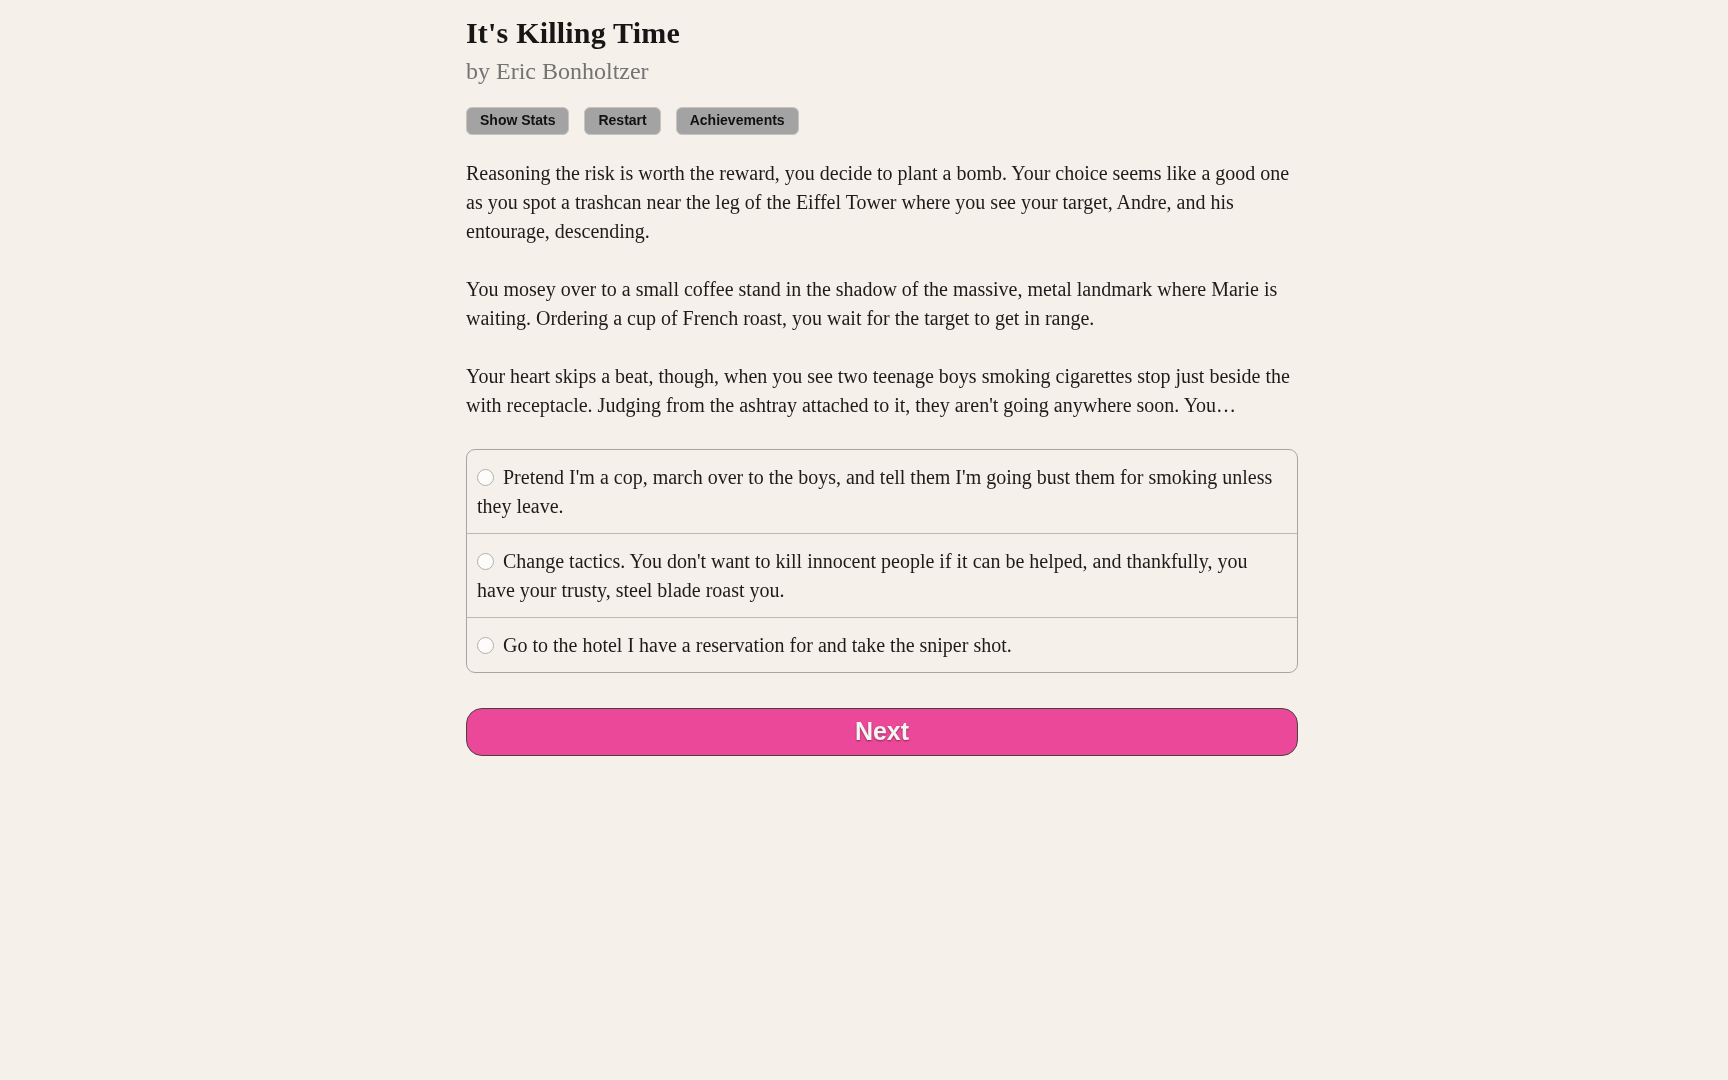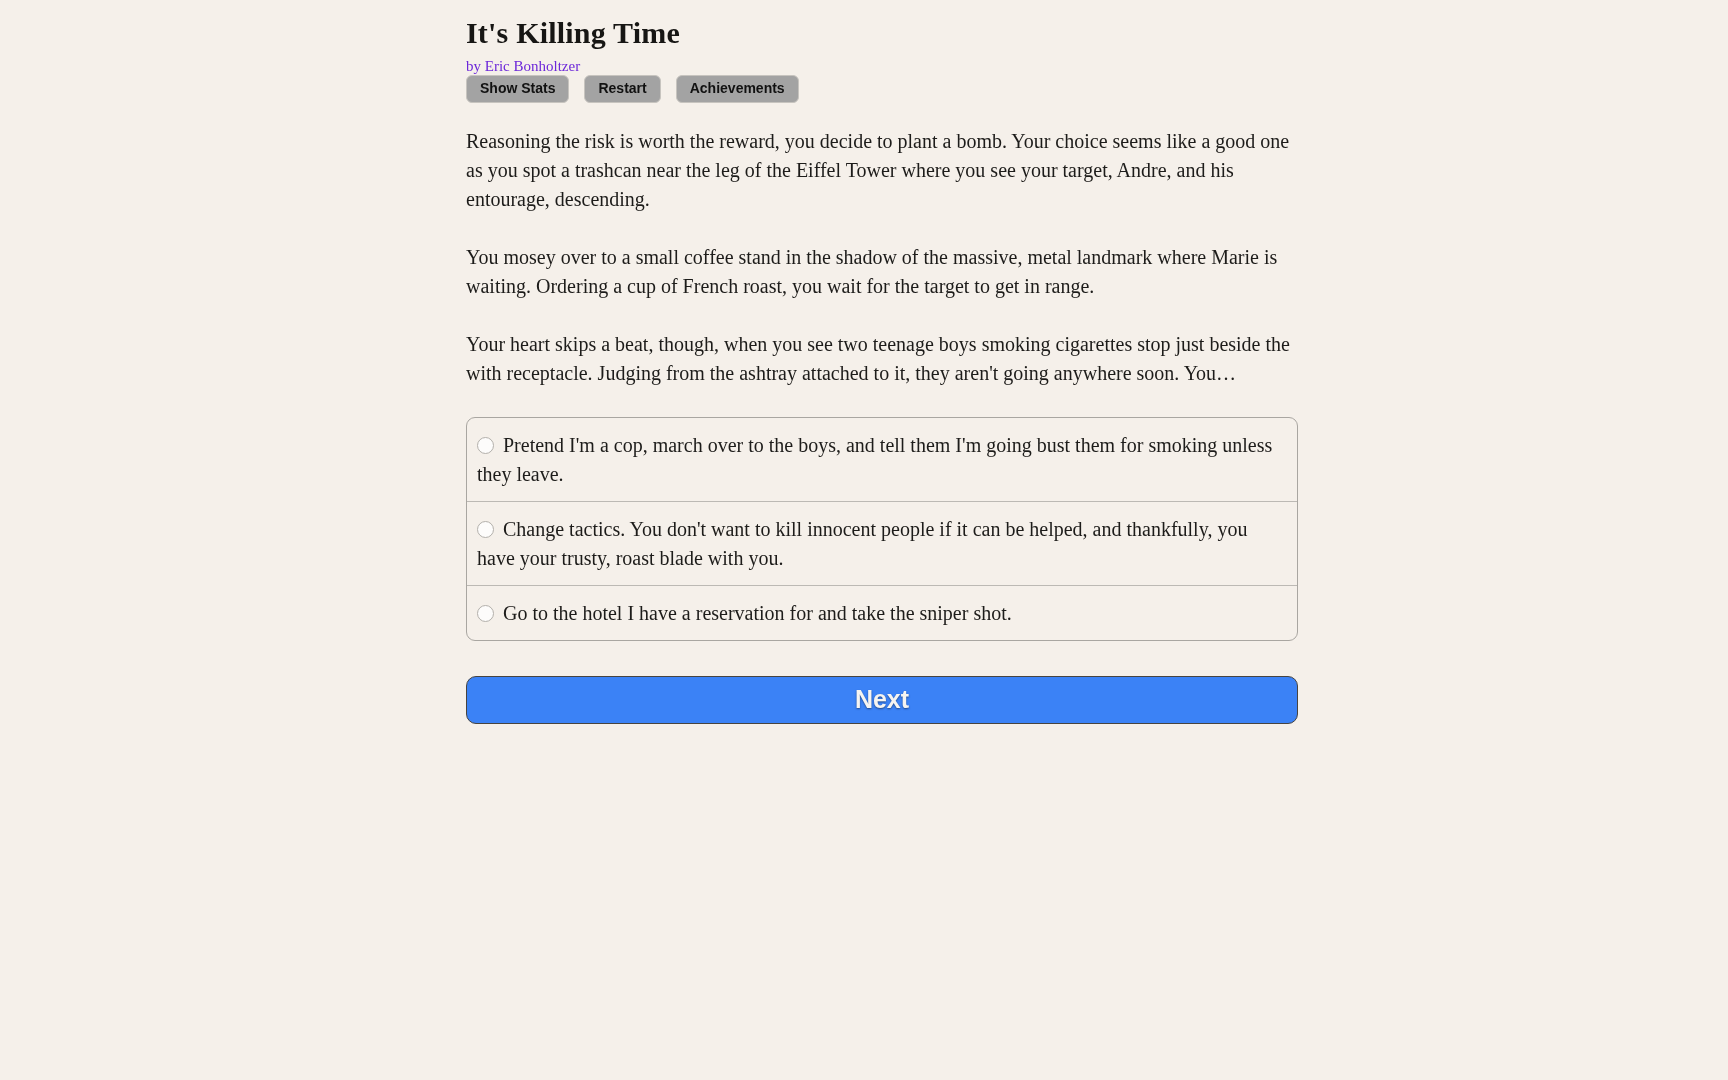--- a/index.html
+++ b/index.html
@@ -17,22 +17,23 @@
   }
   h1.title {
     font-family: Liberation Serif, serif;
     font-size: 30px;
     font-weight: 700;
     letter-spacing: 0.2px;
     color: #171614;
     margin-bottom: 8px;
   }
   .author {
-    font-size: 15px;
-    color: #6d28d9;
+    font-size: 24px;
+    color: #737373;
+    margin-bottom: 22px;
   }
   .toolbar { display: flex; gap: 15px; margin-bottom: 24px; }
   .tbtn {
     font-family: "Liberation Sans", sans-serif;
     font-size: 14px;
     font-weight: 600;
     color: #111;
     background: #a3a3a3;
     border: 1px solid #c7c4bf;
     border-radius: 6px;
@@ -83,23 +84,23 @@
     left: 5px; top: 5px;
     width: 5px; height: 5px;
     border-radius: 50%;
     background: #ffffff;
   }
   .next {
     display: block;
     width: 100%;
     margin-top: 35px;
     height: 48px;
-    background: #3b82f6;
+    background: #ec4899;
     border: 1px solid #474440;
-    border-radius: 10px;
+    border-radius: 16px;
     color: #f6f4f1;
     font-family: "Liberation Sans", sans-serif;
     font-size: 25px;
     font-weight: 700;
     text-shadow: 0 1px 2px rgba(0,0,0,0.45);
     cursor: pointer;
   }
 </style>
 </head>
 <body>
@@ -112,17 +113,17 @@
       <button class="tbtn">Restart</button>
       <button class="tbtn">Achievements</button>
     </div>
   <div class="story" id="story">
       <p>Reasoning the risk is worth the reward, you decide to plant a bomb. Your choice seems like a good one as you spot a trashcan near the leg of the Eiffel Tower where you see your target, Andre, and his entourage, descending.</p>
       <p>You mosey over to a small coffee stand in the shadow of the massive, metal landmark where Marie is waiting. Ordering a cup of French roast, you wait for the target to get in range.</p>
       <p>Your heart skips a beat, though, when you see two teenage boys smoking cigarettes stop just beside the with receptacle. Judging from the ashtray attached to it, they aren't going anywhere soon. You…</p>
     </div>
   <div class="choices" id="choices">
       <label class="choice-row"><span class="radio"></span><span class="choice-text">Pretend I'm a cop, march over to the boys, and tell them I'm going bust them for smoking unless they leave.</span></label>
-      <label class="choice-row"><span class="radio"></span><span class="choice-text">Change tactics. You don't want to kill innocent people if it can be helped, and thankfully, you have your trusty, roast blade with you.</span></label>
+      <label class="choice-row"><span class="radio"></span><span class="choice-text">Change tactics. You don't want to kill innocent people if it can be helped, and thankfully, you have your trusty, steel blade roast you.</span></label>
       <label class="choice-row"><span class="radio"></span><span class="choice-text">Go to the hotel I have a reservation for and take the sniper shot.</span></label>
     </div>
   <button class="next">Next</button>
 </div>
 
 </body></html>

